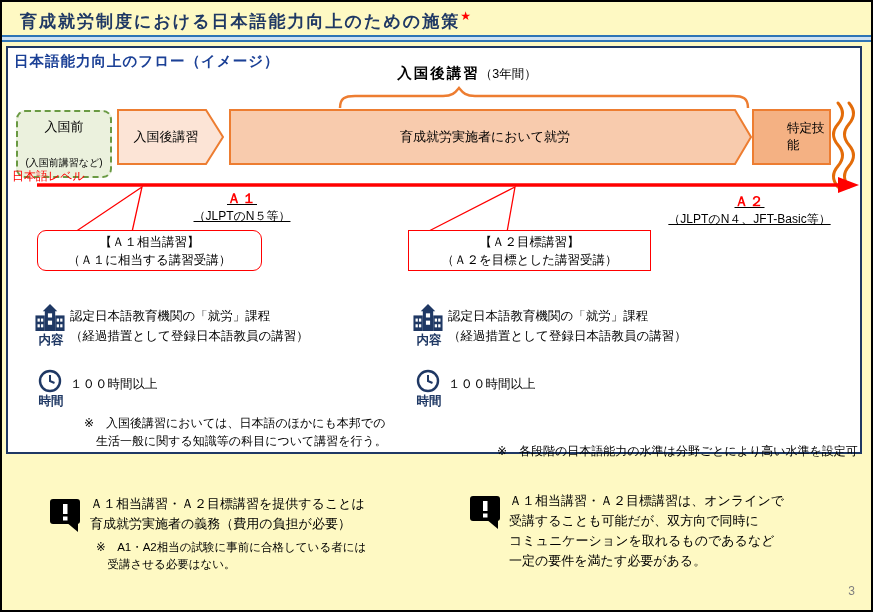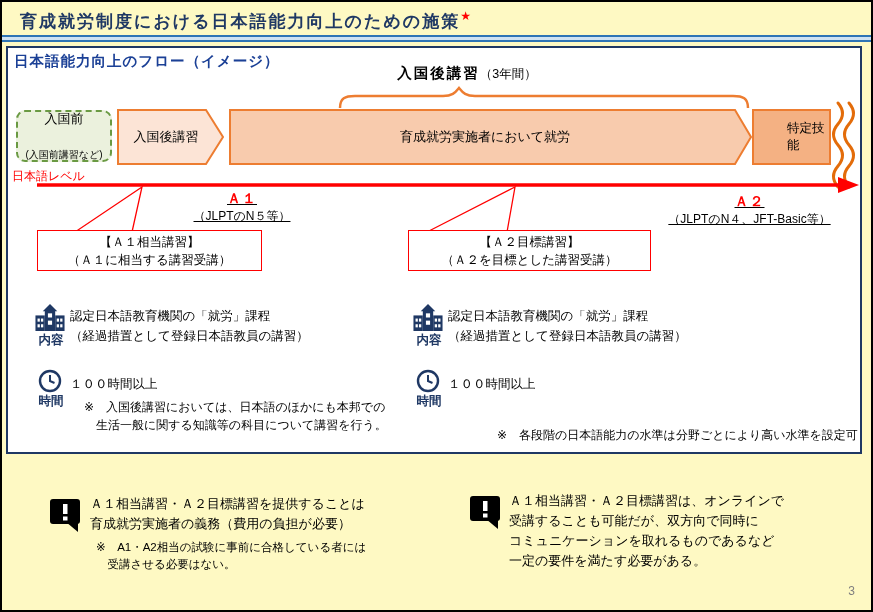--- a/index.html
+++ b/index.html
@@ -28,21 +28,21 @@
   .flow-heading {
     left:12px; top:50px; font-size:14.5px; font-weight:bold; color:#1b4096;
     letter-spacing:1px;
   }
   .brace-label { left:330px; top:62px; width:270px; text-align:center; font-size:12.5px; color:#000; }
   .brace-label b { font-size:14.5px; letter-spacing:2px; }
 
   .shapes-layer { left:0; top:0; width:869px; height:608px; pointer-events:none; }
 
   .stage-pre {
-    left:14px; top:108px; width:96px; height:52px;
+    left:14px; top:108px; width:96px; height:68px;
     border:2px dashed #6a9a43; border-radius:9px; background:#ebf1dd;
     display:flex; flex-direction:column; align-items:center; justify-content:center;
   }
   .stage-pre .t1 { font-size:13px; color:#000; }
   .stage-pre .t2 { font-size:10px; color:#000;margin-top:20px; }
   .stage-text { display:flex; align-items:center; justify-content:center; font-size:13px; color:#000; }
   .stage-post  { left:116px; top:108px; width:96px; height:54px; }
   .stage-emp   { left:228px; top:108px; width:510px; height:54px; }
   .stage-tok   { left:750px; top:108px; width:78px; height:54px; font-size:12.5px;padding-left:35px; }
 
@@ -50,26 +50,26 @@
   .level-block { text-align:center;text-decoration:underline; }
   .level-a1 { left:155px; top:188px; width:170px; }
   .level-a2 { left:640px; top:191px; width:215px; }
   .level-code { font-size:14px; font-weight:bold; color:#ff0000; letter-spacing:1px; }
   .level-detail { font-size:12px; color:#000; }
 
   .callout {
     border:1.6px solid #ff0000; background:#fff; text-align:center;
     font-size:12.5px; color:#000; line-height:18px; padding-top:2px;
   }
-  .callout-a1 { left:35px; top:228px; width:225px; height:41px; }
+  .callout-a1 { left:35px; top:228px; width:225px; height:41px;border-radius:9px; }
   .callout-a2 { left:406px; top:228px; width:243px; height:41px; }
 
   .field-label { font-size:12.5px; font-weight:bold; color:#1f3864; text-align:center; }
   .detail-text { font-size:12.5px; color:#000; line-height:20px; }
-  .detail-note { font-size:12px; color:#000; line-height:18px; }
+  .detail-note { font-size:12px; color:#000; line-height:18px;margin-top:16px; }
 
   .alert-text { font-size:13px; color:#000; line-height:20px; }
   .alert-sub  { font-size:11.5px; color:#000; line-height:17px; }
 
   .page-number { right:16px; top:582px; font-size:12px; color:#7f7f7f; }
 </style>
 </head>
 <body>
 
 <div class="slide">

